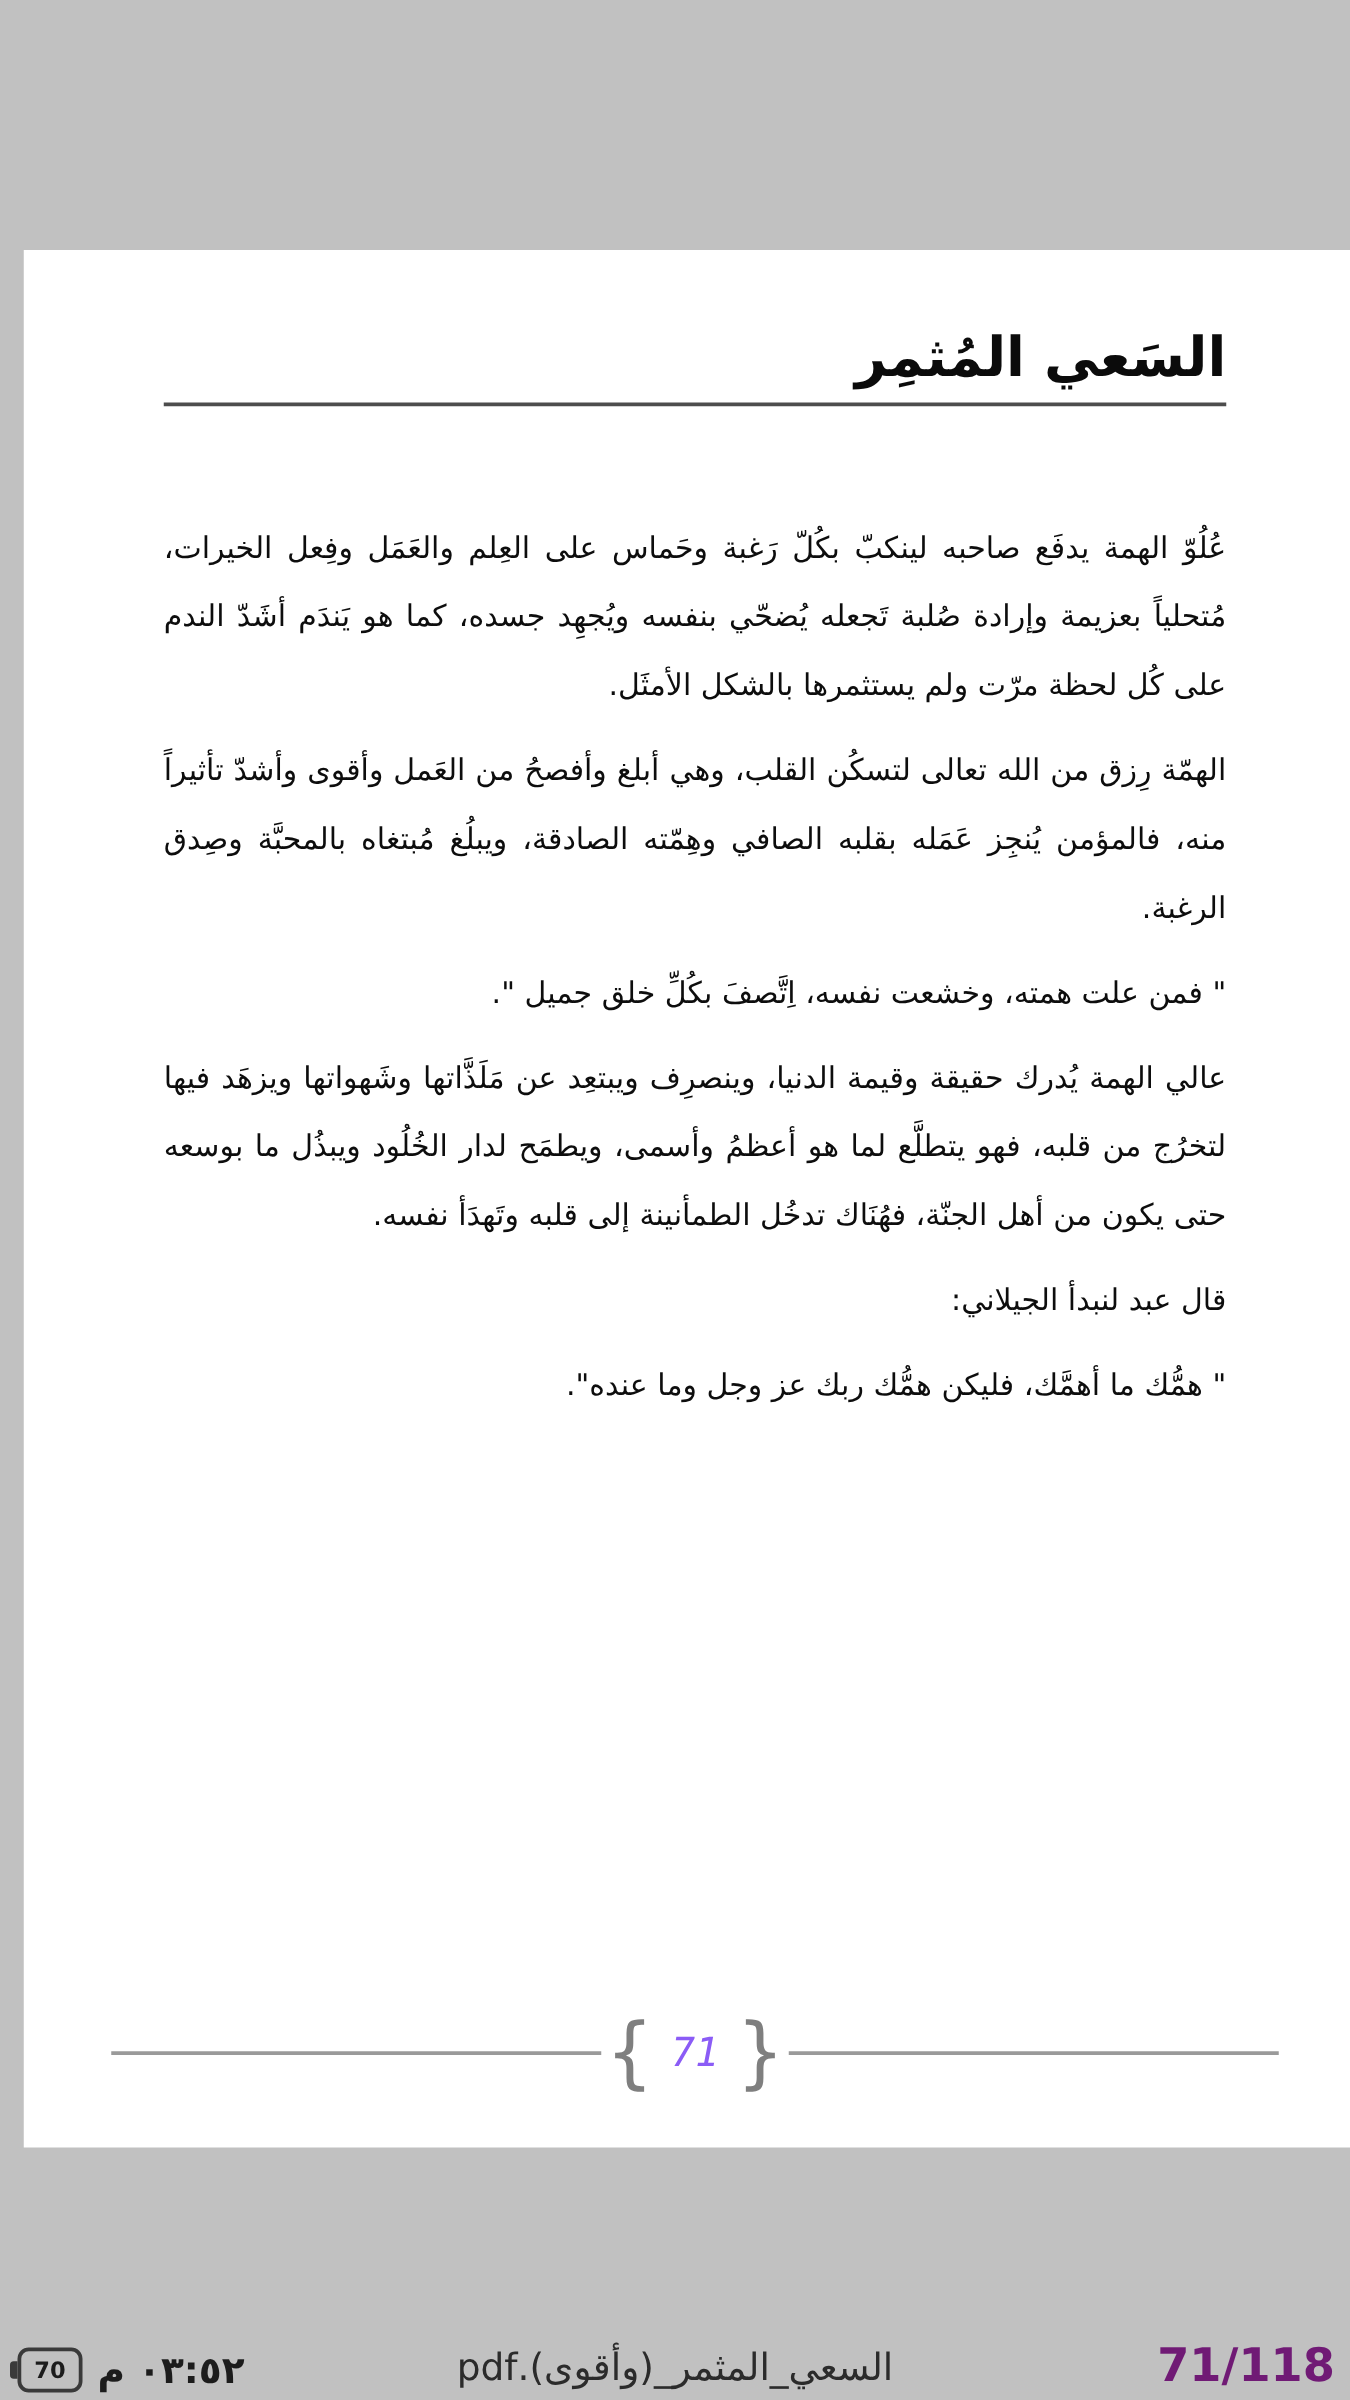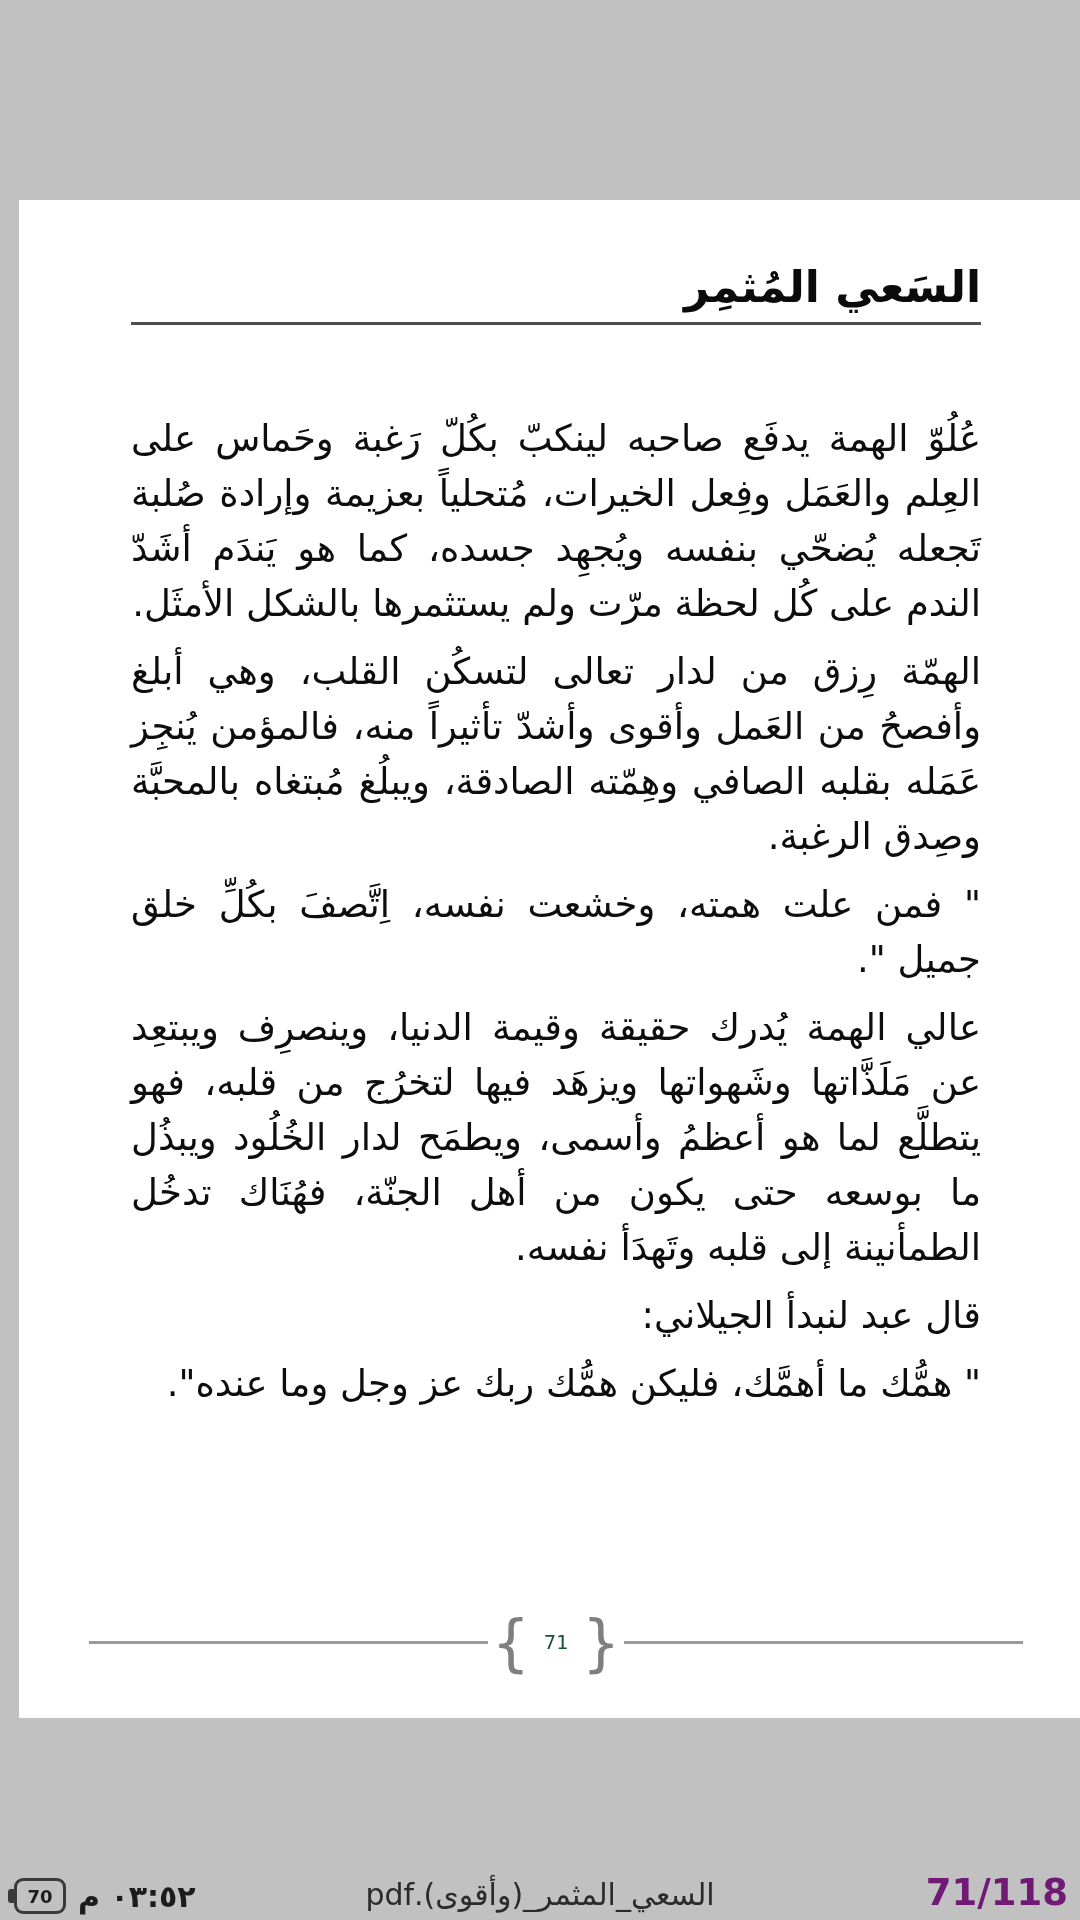--- a/index.html
+++ b/index.html
@@ -26,42 +26,43 @@
     padding-bottom:10px;
   }
   .chapter-title{
     margin:0;
     font-size:44px;line-height:50px;
     font-weight:bold;color:#0b0b0b;
     text-align:right;
   }
   .page-body{
     margin-top:86px;
-    font-size:37px;line-height:55px;
+    font-size:24px;line-height:55px;
     color:#0d0d0d;
     text-align:justify;
   }
   .page-body p{margin:0 0 13px 0;}
   
   .page-footer{
     position:absolute;left:70px;right:70px;bottom:48px;
     height:56px;
     display:flex;align-items:center;justify-content:center;
     direction:ltr;
   }
   .fline{flex:1;height:3px;background:#9a9a9a;}
   .brace{
     font-size:60px;line-height:56px;color:#7f7f7f;
     font-weight:400;transform:scaleY(1.05);
     padding:0 4px;user-select:none;
   }
   .pagenum{
     font-family:"DejaVu Sans Mono", monospace;
-    font-size:20px;color:#14532d;
+    font-size:32px;color:#8b5cf6;
     padding:0 10px;
+    font-style:italic;
   }
   
   .status-bar{
     position:absolute;left:0;right:0;bottom:0;height:70px;
     padding:0 12px 6px 14px;box-sizing:border-box;
     display:flex;align-items:flex-end;
   }
   .sb-left{
     direction:rtl;
     display:flex;align-items:center;gap:12px;
@@ -100,21 +101,21 @@
 
   <div class="page">
     <div class="page-inner">
 
       <header class="chapter-header">
         <h1 class="chapter-title">السَعي المُثمِر</h1>
       </header>
 
       <main class="page-body">
         <p>عُلُوّ الهمة يدفَع صاحبه لينكبّ بكُلّ رَغبة وحَماس على العِلم والعَمَل وفِعل الخيرات، مُتحلياً بعزيمة وإرادة صُلبة تَجعله يُضحّي بنفسه ويُجهِد جسده، كما هو يَندَم أشَدّ الندم على كُل لحظة مرّت ولم يستثمرها بالشكل الأمثَل.</p>
-        <p>الهمّة رِزق من لدار تعالى لتسكُن القلب، وهي أبلغ وأفصحُ من العَمل وأقوى وأشدّ تأثيراً منه، فالمؤمن يُنجِز عَمَله بقلبه الصافي وهِمّته الصادقة، ويبلُغ مُبتغاه بالمحبَّة وصِدق الرغبة.</p>
+        <p>الهمّة رِزق من الله تعالى لتسكُن القلب، وهي أبلغ وأفصحُ من العَمل وأقوى وأشدّ تأثيراً منه، فالمؤمن يُنجِز عَمَله بقلبه الصافي وهِمّته الصادقة، ويبلُغ مُبتغاه بالمحبَّة وصِدق الرغبة.</p>
         <p>" فمن علت همته، وخشعت نفسه، اِتَّصفَ بكُلِّ خلق جميل ".</p>
         <p>عالي الهمة يُدرك حقيقة وقيمة الدنيا، وينصرِف ويبتعِد عن مَلَذَّاتها وشَهواتها ويزهَد فيها لتخرُج من قلبه، فهو يتطلَّع لما هو أعظمُ وأسمى، ويطمَح لدار الخُلُود ويبذُل ما بوسعه حتى يكون من أهل الجنّة، فهُنَاك تدخُل الطمأنينة إلى قلبه وتَهدَأ نفسه.</p>
         <p>قال عبد لنبدأ الجيلاني:</p>
         <p>" همُّك ما أهمَّك، فليكن همُّك ربك عز وجل وما عنده".</p>
       </main>
 
       <div class="page-footer">
         <div class="fline"></div>
         <span class="brace">{</span>
         <span class="pagenum">71</span>

